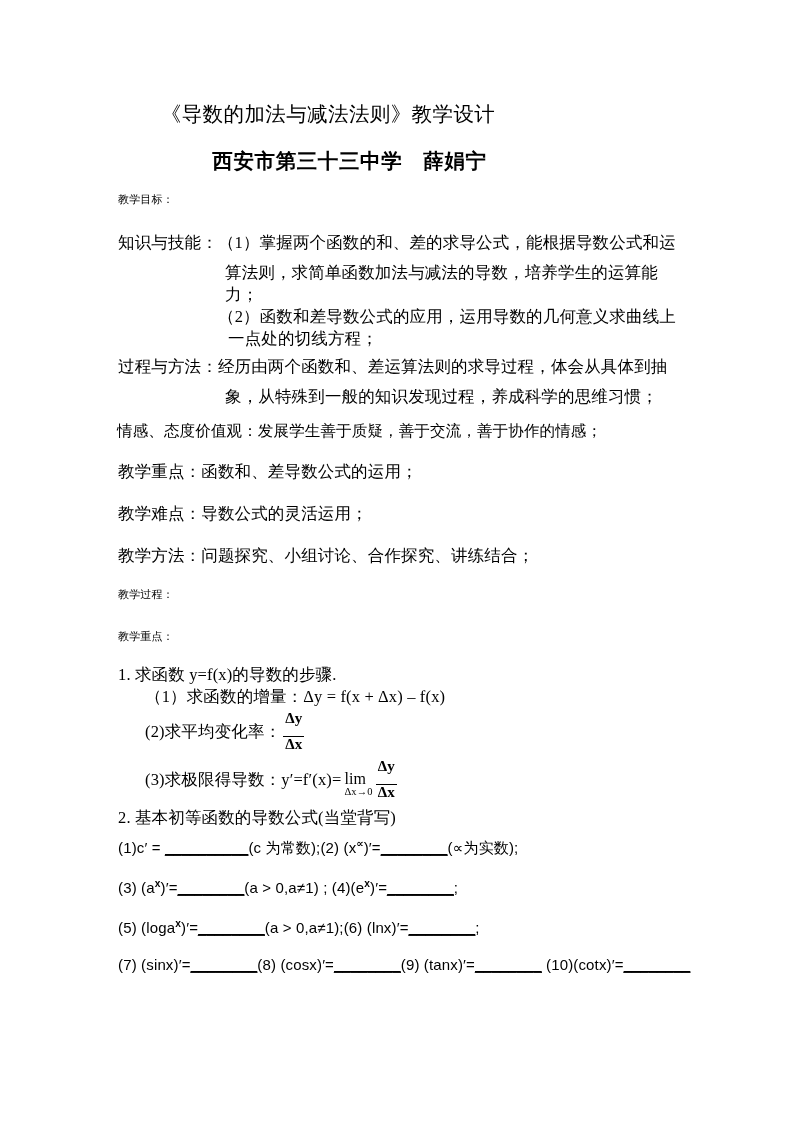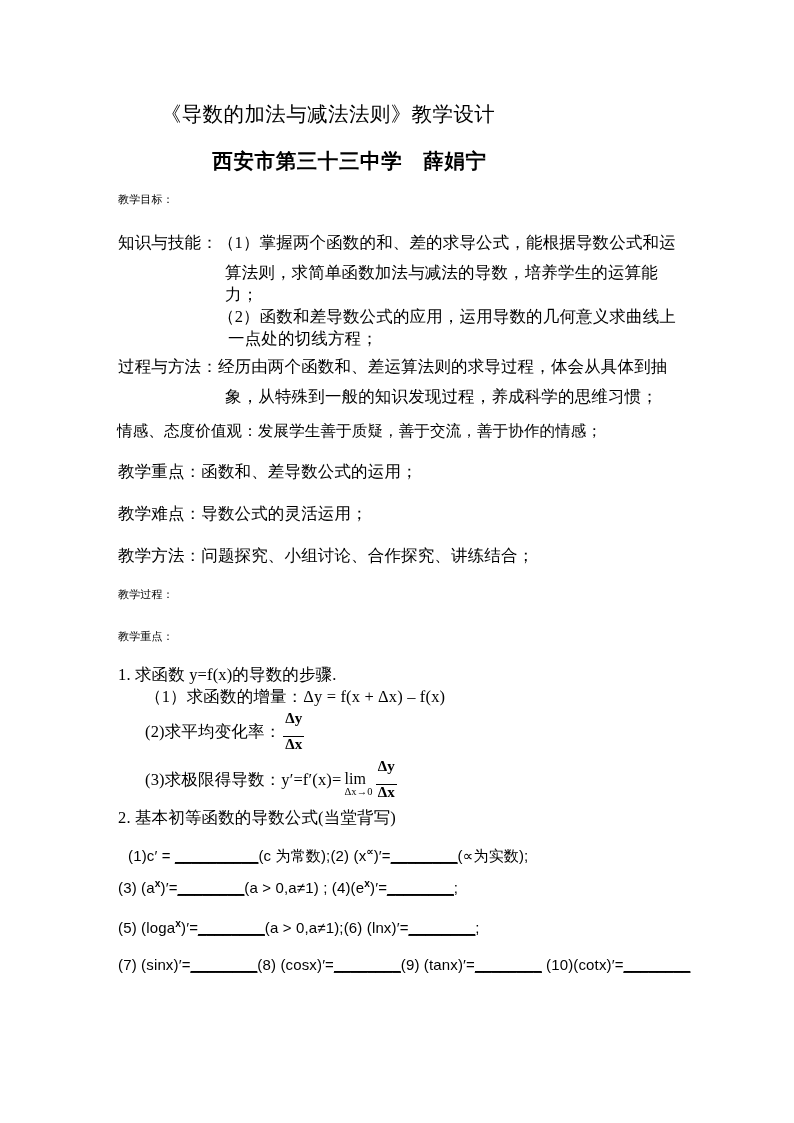--- a/index.html
+++ b/index.html
@@ -157,21 +157,21 @@
   <div class="hang" style="left:145px; top:712px;">
     <span>(2)求平均变化率：</span><span class="frac"><span class="num">Δy</span><span class="den">Δx</span></span>
   </div>
 
   <div class="hang" style="left:145px; top:760px;">
     <span>(3)求极限得导数：</span><span class="math">y′=f′(x)=</span><span class="limwrap"><span class="lim">lim</span><span class="sub">Δx→0</span></span><span class="frac"><span class="num">Δy</span><span class="den">Δx</span></span>
   </div>
 
   <div class="line" style="left:118px; top:808px;">2.  基本初等函数的导数公式(当堂背写)</div>
 
-  <div class="line mtxt" style="left:128px; top:838px;margin-top:8px;">
+  <div class="line mtxt" style="left:118px; top:838px;">
     <span>(1)c′ = </span><span class="blank">__________</span><span>(c 为常数);(2) (x</span><sup class="sp">∝</sup><span>)′=</span><span class="blank">________</span><span>(∝为实数);</span>
   </div>
 
   <div class="line mtxt" style="left:118px; top:878px;">
     <span>(3) (a</span><sup class="sp">x</sup><span>)′=</span><span class="blank">________</span><span>(a &gt; 0,a≠1) ; (4)(e</span><sup class="sp">x</sup><span>)′=</span><span class="blank">________</span><span>;</span>
   </div>
 
   <div class="line mtxt" style="left:118px; top:918px;">
     <span>(5) (loga</span><sup class="sp">x</sup><span>)′=</span><span class="blank">________</span><span>(a &gt; 0,a≠1);(6) (lnx)′=</span><span class="blank">________</span><span>;</span>
   </div>

